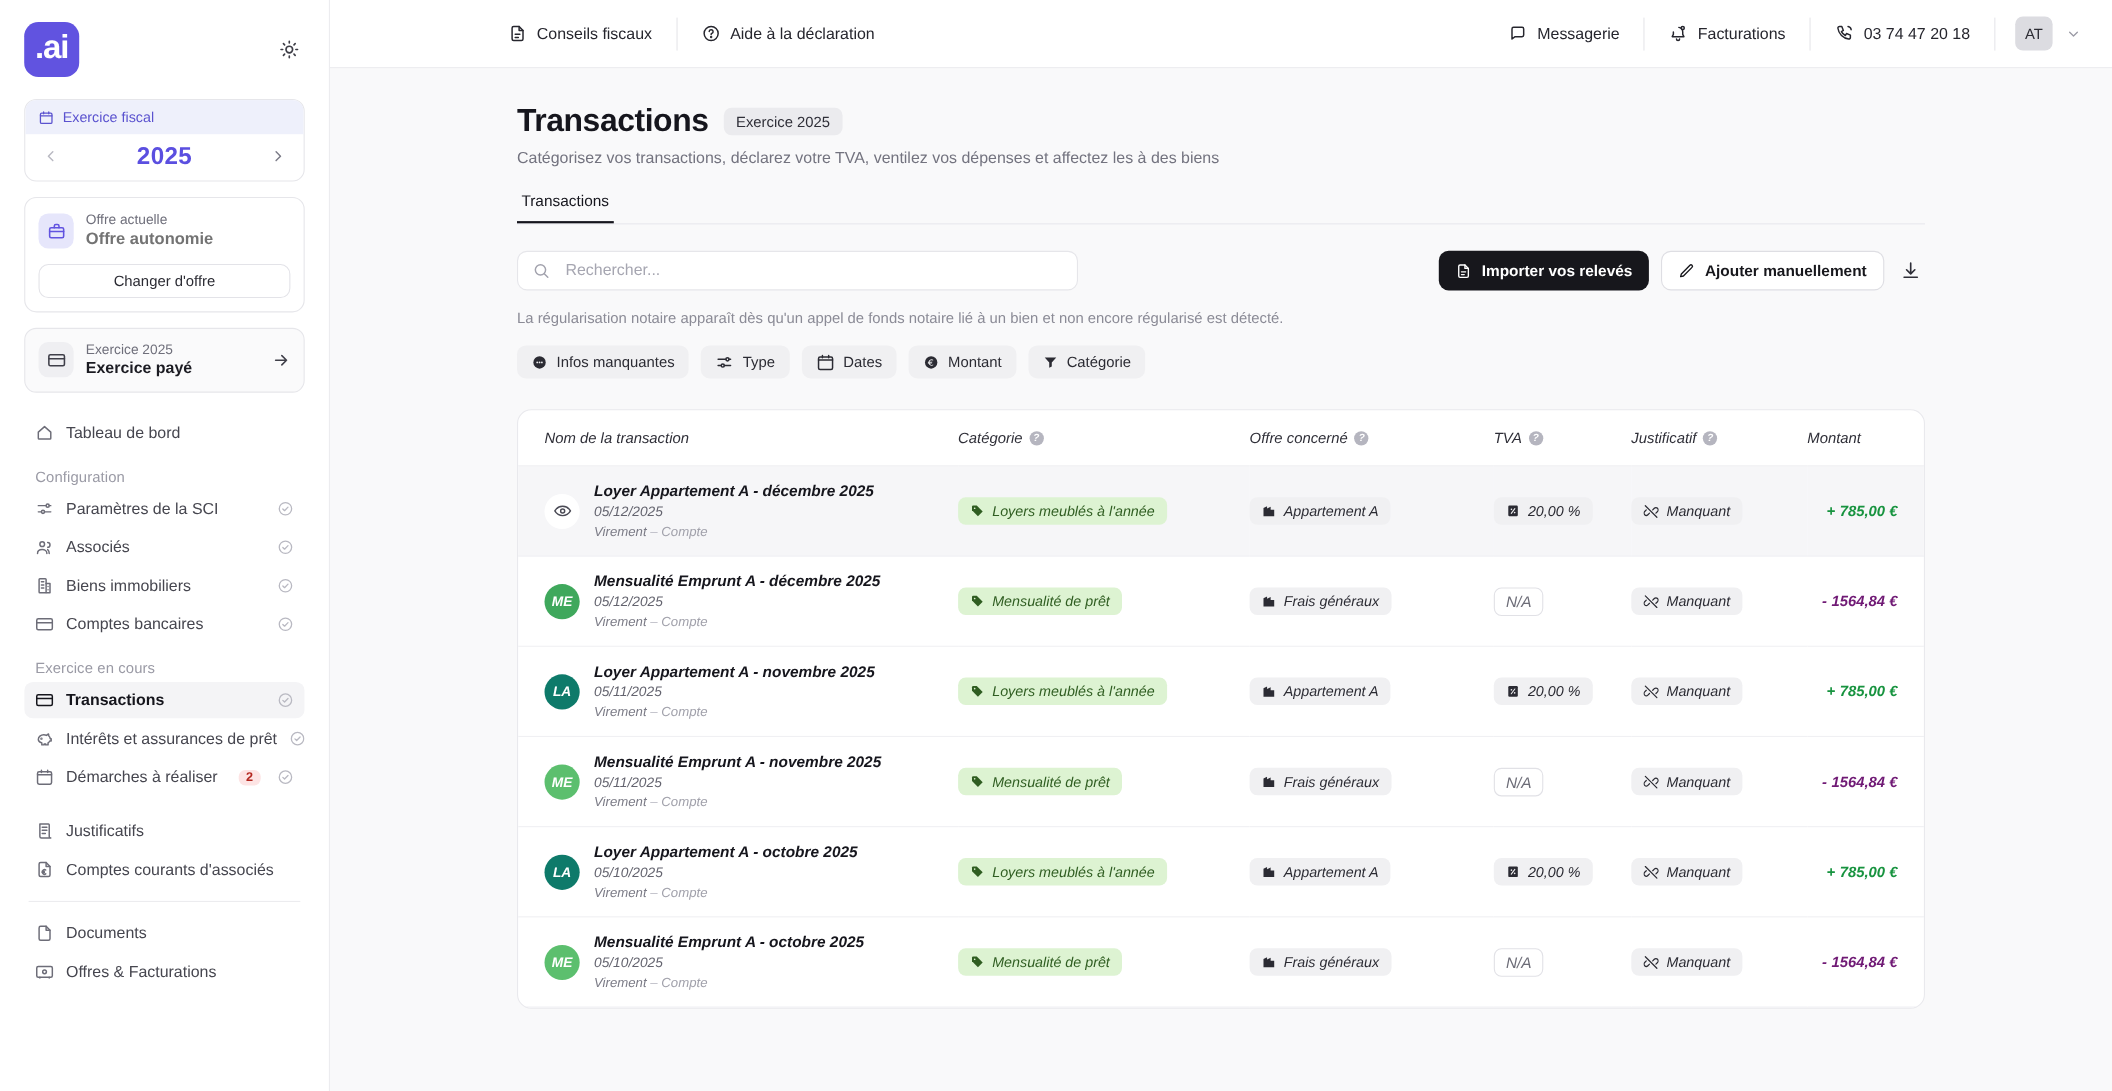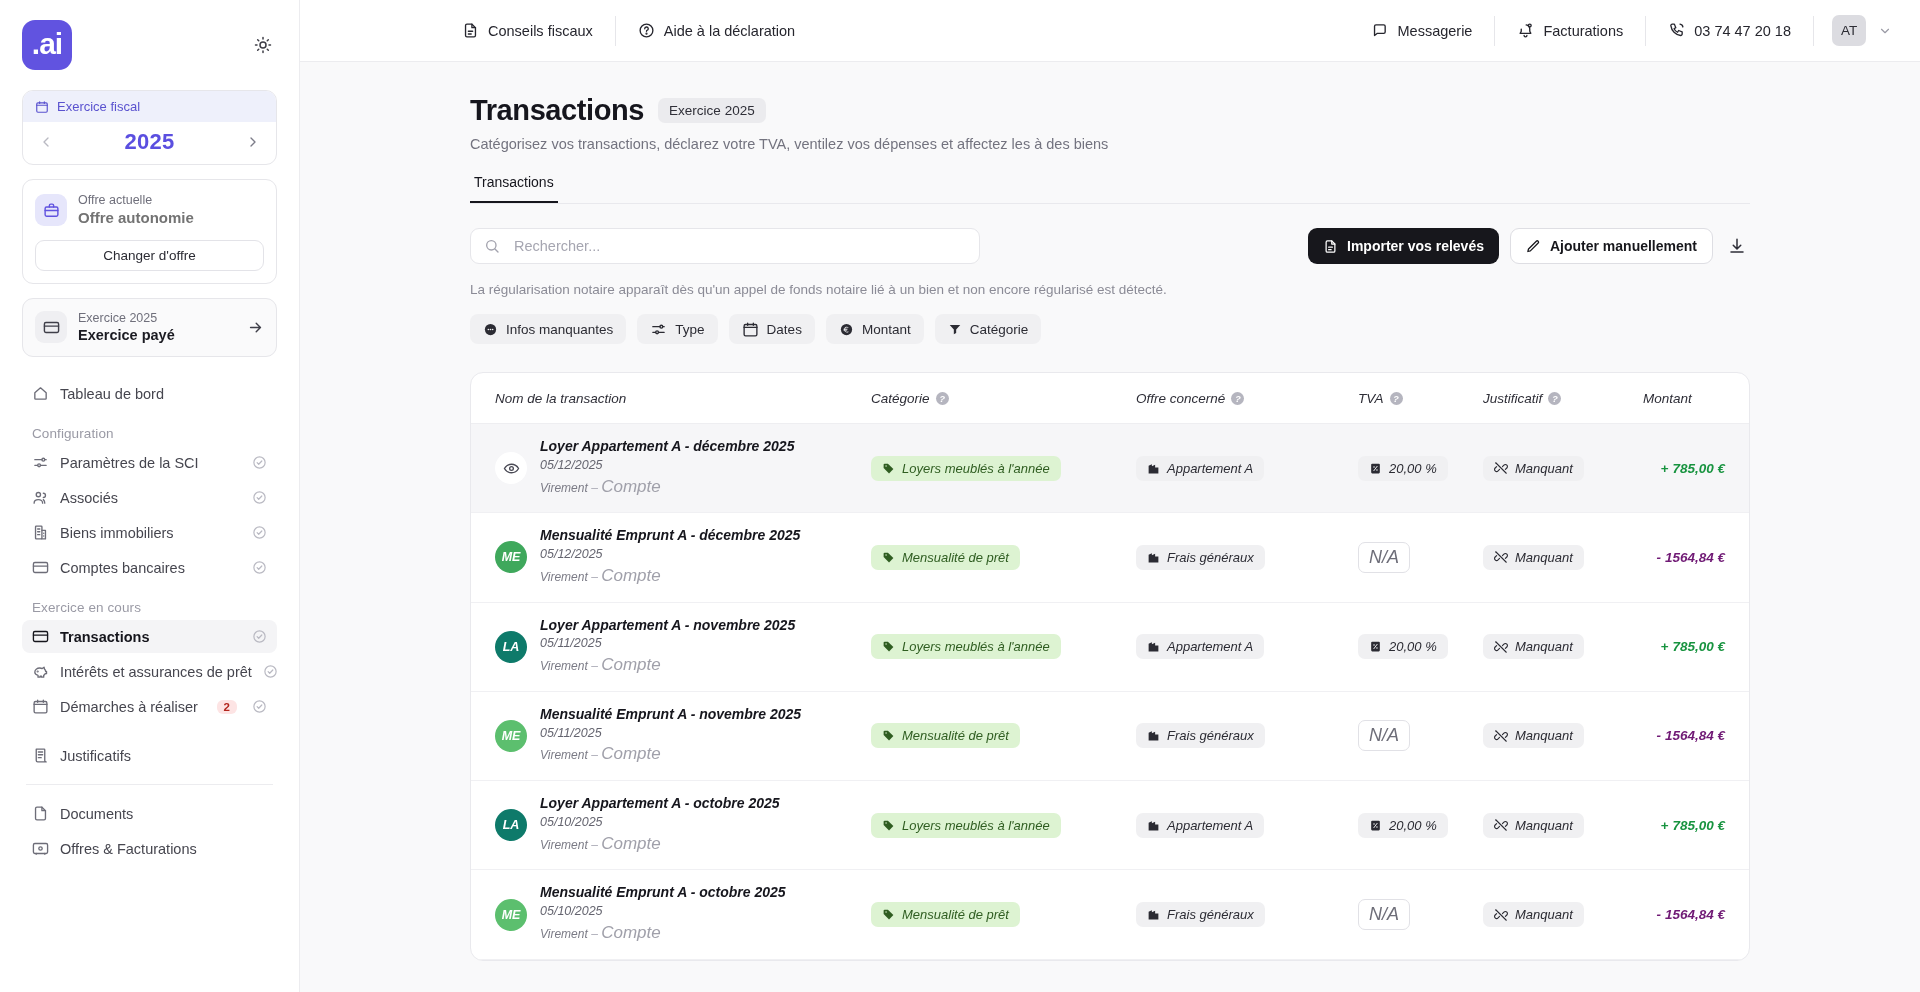--- a/index.html
+++ b/index.html
@@ -207,41 +207,41 @@
   .tx-cell { display:flex; align-items:center; gap:13px; }
   .ava {
     width:32px;height:32px;border-radius:50%;flex:0 0 32px;
     display:flex;align-items:center;justify-content:center;
     font-size:12.5px;font-weight:600;color:#fff;
   }
   .ava.eye { background:#ffffff; color:#4a4a55; box-shadow: inset 0 0 0 0px #fff; }
   .tx-name { font-size:14px; font-weight:600; color:#16161d; line-height:1.35; }
   .tx-date { font-size:12.5px; color:#64646f; line-height:1.5; }
   .tx-meta { font-size:12px; color:#7b7b86; line-height:1.45; }
-  .tx-meta .acct { color:#a0a0aa; font-size:17px; }
+  .tx-meta .acct { color:#a0a0aa; font-size:12px; }
 
   .tag {
     display:inline-flex; align-items:center; gap:7px;
     background:#ddf3d2; color:#2f5d21; font-size:13px;
     border-radius:7px; padding: 5px 11px; max-width:100%;
   }
   .tag svg { flex:0 0 13px; }
   .tag-grey {
     display:inline-flex; align-items:center; gap:7px;
     background:#f0f0f2; color:#2b2b33; font-size:13px;
     border-radius:7px; padding: 5px 11px;
   }
   .tva-pill {
     display:inline-flex; align-items:center; gap:7px;
     background:#f0f0f2; color:#2b2b33; font-size:13px;
     border-radius:7px; padding: 5px 11px;
   }
   .na-pill {
     display:inline-flex; align-items:center; justify-content:center;
-    border:1px solid #e1e1e6; color:#6d6d78; font-size:18px;
+    border:1px solid #e1e1e6; color:#6d6d78; font-size:14px;
     border-radius:7px; padding: 4px 10px; background:#fff;
   }
   .just-pill {
     display:inline-flex; align-items:center; gap:7px;
     background:#f0f0f2; color:#2b2b33; font-size:13px;
     border-radius:7px; padding: 5px 11px;
   }
   .amount { font-size:13.5px; font-weight:600; text-align:right; padding-right:26px; white-space:nowrap;}
   .amount.pos { color:#17933f; }
   .amount.neg { color:#701a75; }
@@ -445,20 +445,30 @@
         </div>
         <div style="height: 14px;"></div>
         <div class="nav-item">
           <span class="ni-ic">
             <svg width="17" height="17" viewBox="0 0 24 24" fill="none" stroke="currentColor" stroke-width="1.9" stroke-linecap="round" stroke-linejoin="round">
               <path d="M6 3h11a1 1 0 0 1 1 1v15a2 2 0 0 0 2 2H8a2 2 0 0 1-2-2z"></path>
               <path d="M9 7h6M9 11h6M9 15h4"></path>
             </svg>
           </span>
           <span class="ni-label">Justificatifs</span>
+        </div>
+        <div class="nav-item">
+          <span class="ni-ic">
+            <svg width="17" height="17" viewBox="0 0 24 24" fill="none" stroke="currentColor" stroke-width="1.9" stroke-linecap="round" stroke-linejoin="round">
+              <path d="M14 3H7a2 2 0 0 0-2 2v14a2 2 0 0 0 2 2h10a2 2 0 0 0 2-2V8z"></path>
+              <path d="M14 3v5h5"></path>
+              <path d="M13.5 12.5A2.4 2.4 0 0 0 9.6 15a2.4 2.4 0 0 0 3.9 2.5M8.8 14.3h3M8.8 15.9h3"></path>
+            </svg>
+          </span>
+          <span class="ni-label">Comptes courants d'associés</span>
         </div>
         <div class="nav-div"></div>
         <div class="nav-item">
           <span class="ni-ic">
             <svg width="17" height="17" viewBox="0 0 24 24" fill="none" stroke="currentColor" stroke-width="1.9" stroke-linecap="round" stroke-linejoin="round">
               <path d="M14 3H7a2 2 0 0 0-2 2v14a2 2 0 0 0 2 2h10a2 2 0 0 0 2-2V8z"></path>
               <path d="M14 3v5h5"></path>
             </svg>
           </span>
           <span class="ni-label">Documents</span>

